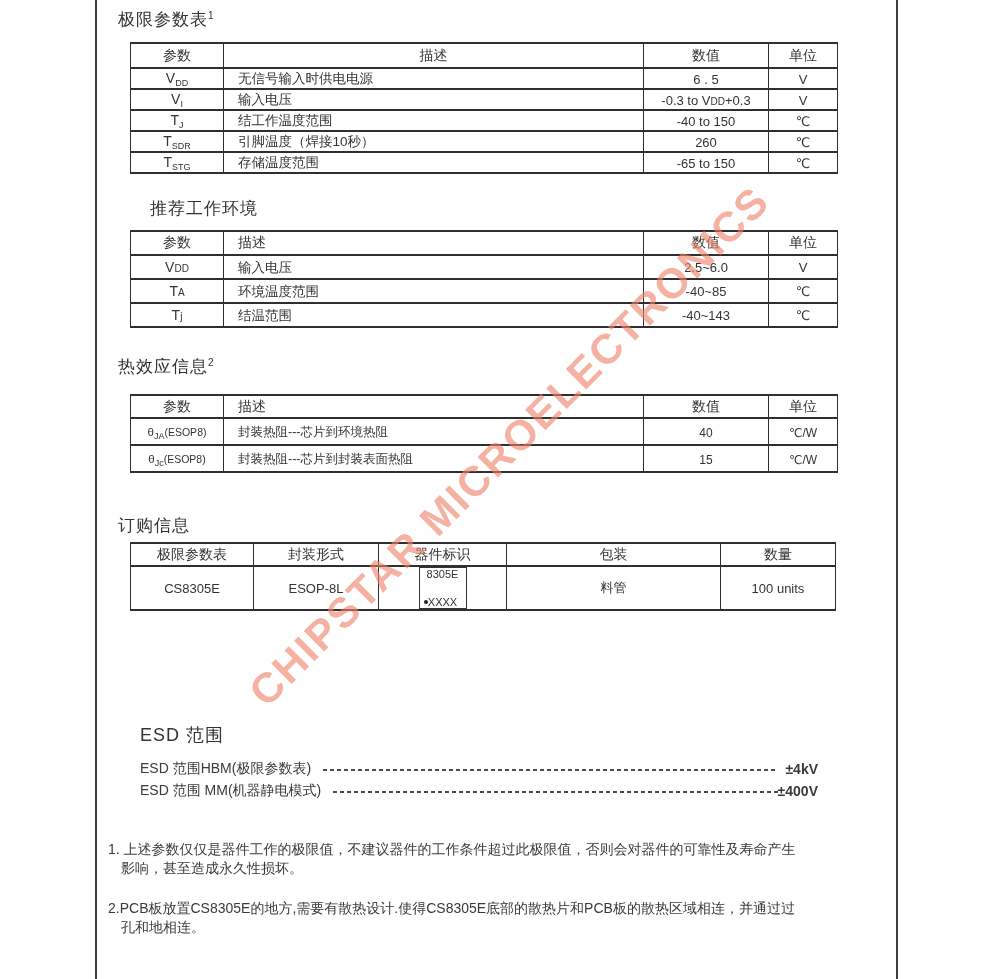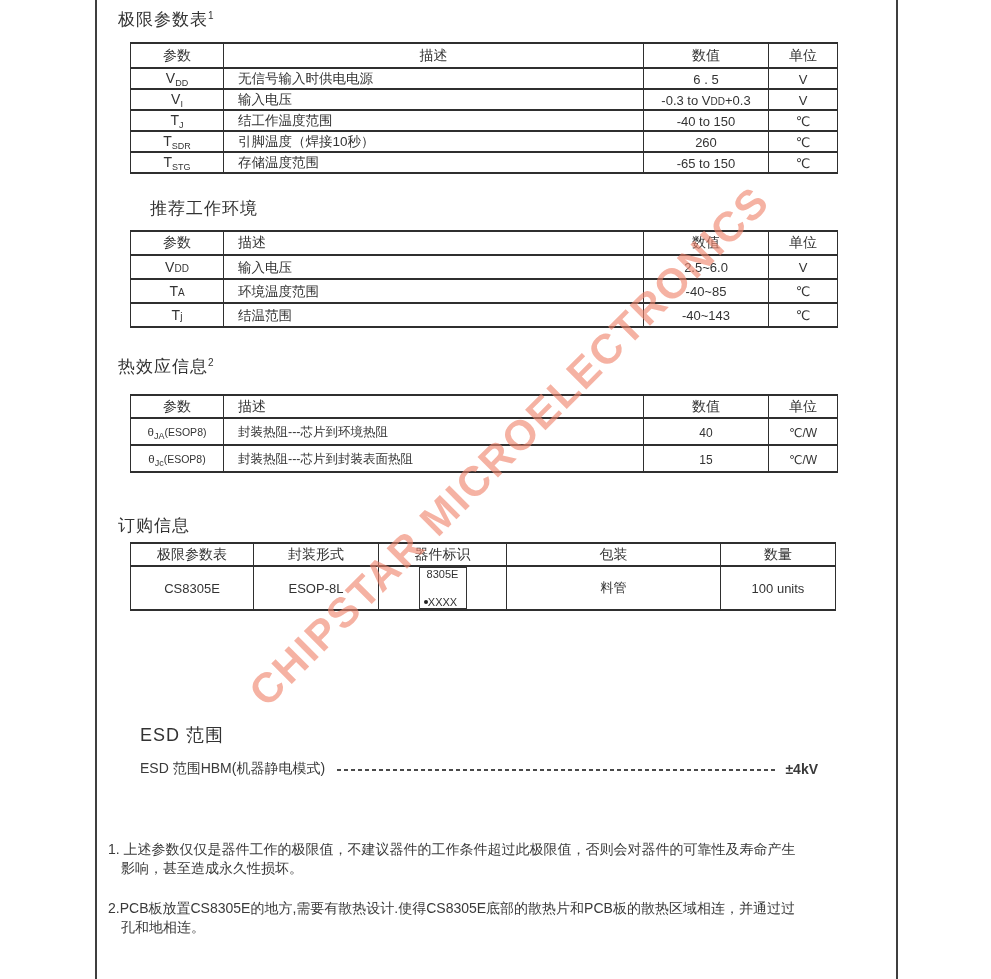--- a/index.html
+++ b/index.html
@@ -240,23 +240,28 @@
         </td>
         <td>料管</td>
         <td>100 units</td>
       </tr>
     </tbody>
   </table>
 
   <div id="esd-title"><span>ESD 范围</span></div>
 
   <div id="esd-line-1" class="esd-line">
-    <span>ESD 范围HBM(机器静电模式)</span>
+    <span>ESD 范围HBM(极限参数表)</span>
     <span class="esd-leader"></span>
     <span class="esd-value">±4kV</span>
+  </div>
+  <div id="esd-line-2" class="esd-line">
+    <span>ESD 范围 MM(机器静电模式)</span>
+    <span class="esd-leader"></span>
+    <span class="esd-value">±400V</span>
   </div>
 
   <div id="note-1" class="note">
     <div class="note-line1"><span>1.</span> <span>上述参数仅仅是器件工作的极限值，不建议器件的工作条件超过此极限值，否则会对器件的可靠性及寿命产生</span></div>
     <div class="note-line2">影响，甚至造成永久性损坏。</div>
   </div>
   <div id="note-2" class="note">
     <div class="note-line1"><span>2.</span><span>PCB板放置CS8305E的地方,需要有散热设计.使得CS8305E底部的散热片和PCB板的散热区域相连，并通过过</span></div>
     <div class="note-line2">孔和地相连。</div>
   </div>

